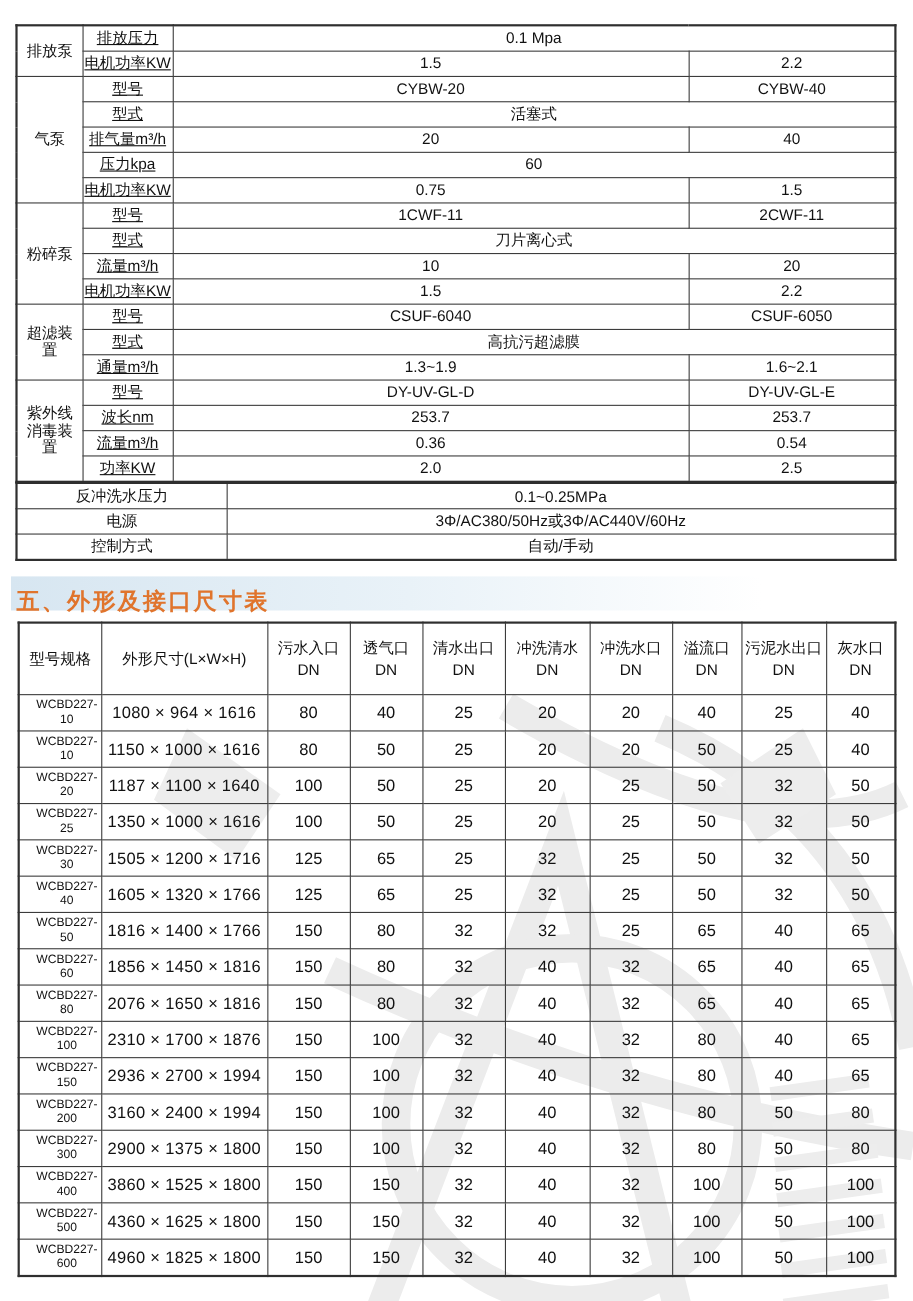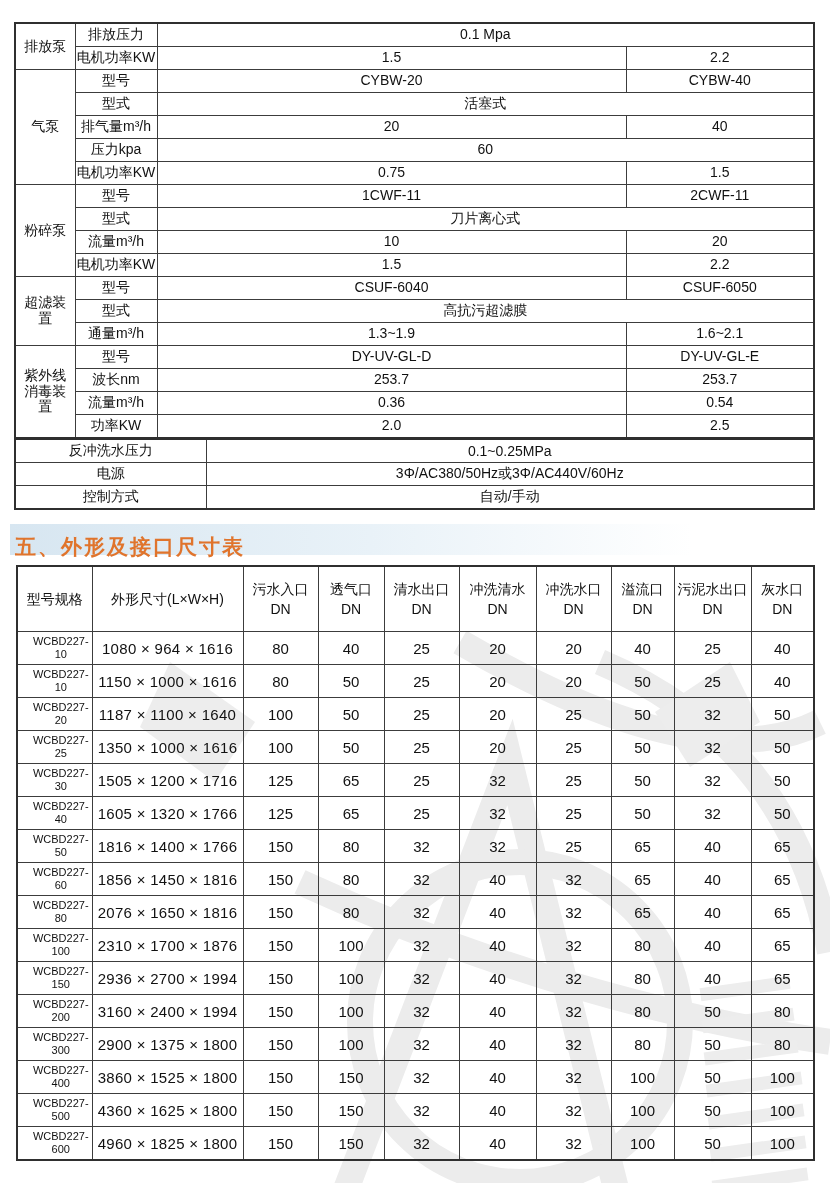--- a/index.html
+++ b/index.html
@@ -17,21 +17,21 @@
   table { border-collapse:collapse; table-layout:fixed; background:transparent; }
 
   
   .spec-table { margin:22px 0 0 14px; width:799px; border:2px solid #2f2f2f; }
   .spec-table td {
     border:1px solid #3c3c3c;
     height:22px; text-align:center; vertical-align:middle;
     font-size:14px; line-height:1.12; padding:0 2px;
   }
   .spec-table .group-cell { padding:0 8px; font-size:14px;margin-top:12px; }
-  .spec-table .label-cell { padding:0; white-space:nowrap; }
+  .spec-table .label-cell { padding:0; white-space:nowrap;text-decoration:underline; }
 
   .spec-footer { margin:-1px 0 0 14px; width:799px; border:2px solid #2f2f2f; }
   .spec-footer td {
     border:1px solid #3c3c3c;
     height:22px; text-align:center; vertical-align:middle;
     font-size:14px; padding:0 20px;
   }
 
   
   .section-title {

